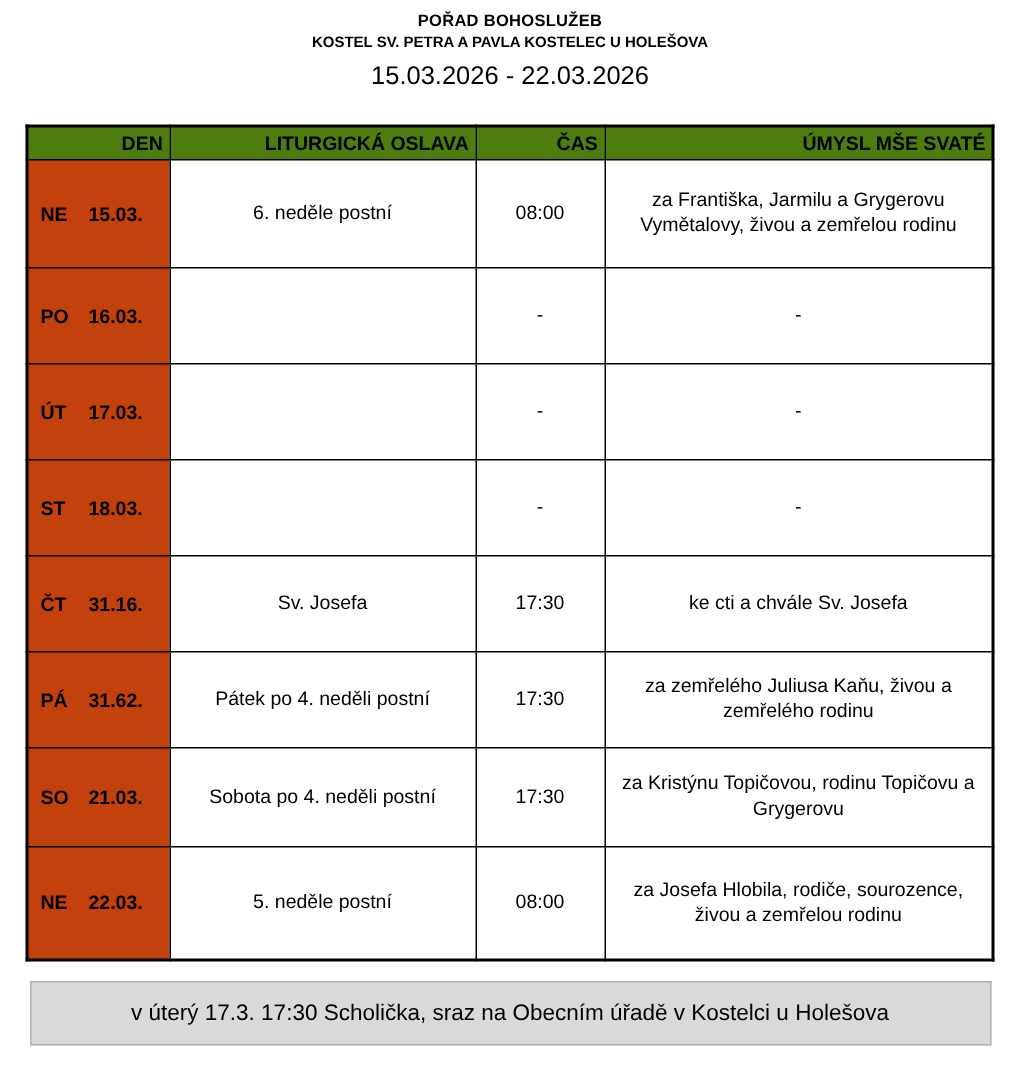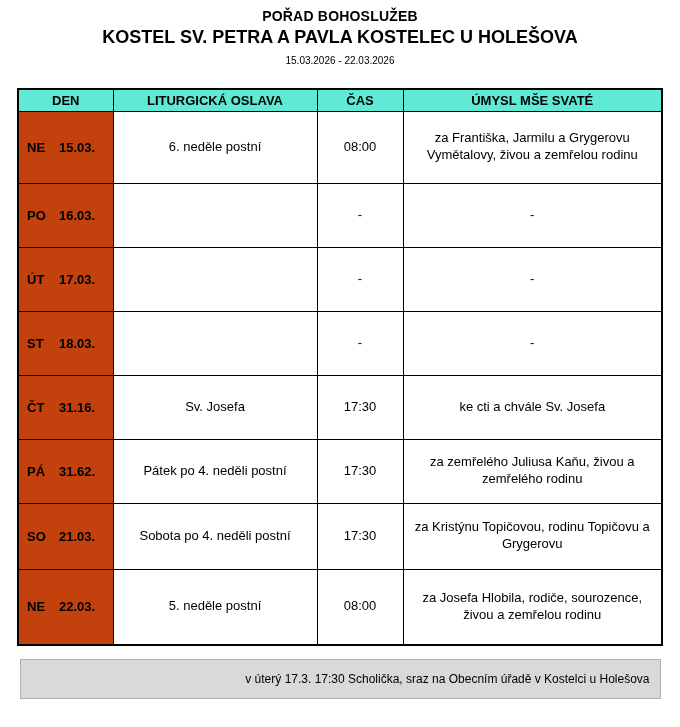--- a/index.html
+++ b/index.html
@@ -12,31 +12,31 @@
     -webkit-font-smoothing: antialiased;
   }
   .page {
     width: 680px;
     height: 727px;
     box-sizing: border-box;
     padding-top: 8px;
   }
   .doc-header { text-align: center; }
   .doc-title {
-    font-size: 14px;
+    font-size: 11px;
     font-weight: bold;
     letter-spacing: 0.2px;
   }
   .doc-subtitle {
-    font-size: 18px;
+    font-size: 10px;
     font-weight: bold;
     margin-top: 3px;
   }
   .doc-daterange {
-    font-size: 10px;
+    font-size: 17px;
     margin-top: 7px;
   }
 
   table.schedule {
     border-collapse: collapse;
     width: 644px;
     margin: 22px auto 0 auto;
     table-layout: fixed;
     border: 2px solid #000;
   }
@@ -47,24 +47,24 @@
     vertical-align: middle;
     padding: 2px 6px;
     box-sizing: border-box;
   }
   col.c-day  { width: 95px; }
   col.c-cel  { width: 204px; }
   col.c-time { width: 86px; }
   col.c-int  { width: 259px; }
 
   table.schedule thead th {
-    background: #5eead4;
+    background: #4d7c0f;
     font-weight: bold;
     height: 22px;
-    text-align: center;
+    text-align: right;
     padding: 2px 4px;
   }
   table.schedule td.cell-day {
     background: #c2410c;
     font-weight: bold;
     text-align: left;
     padding-left: 8px;
     white-space: nowrap;
   }
   .day-abbr { display: inline-block; min-width: 24px; }
@@ -85,23 +85,23 @@
   tbody tr.r5 td { height: 64px; }
   tbody tr.r6 td { height: 66px; }
   tbody tr.r7 td { height: 76px; }
 
   .footer-note {
     width: 641px;
     margin: 13px auto 0 auto;
     background: #d9d9d9;
     border: 1px solid #b0b0b0;
     box-sizing: border-box;
-    font-size: 12px;
+    font-size: 15px;
     padding: 12px 10px;
-    text-align: right;
+    text-align: center;
   }
 </style>
 </head>
 <body>
 
 <div class="page">
 
   <div class="doc-header">
     <div class="doc-title">POŘAD BOHOSLUŽEB</div>
     <div class="doc-subtitle">KOSTEL SV. PETRA A PAVLA KOSTELEC U HOLEŠOVA</div>

